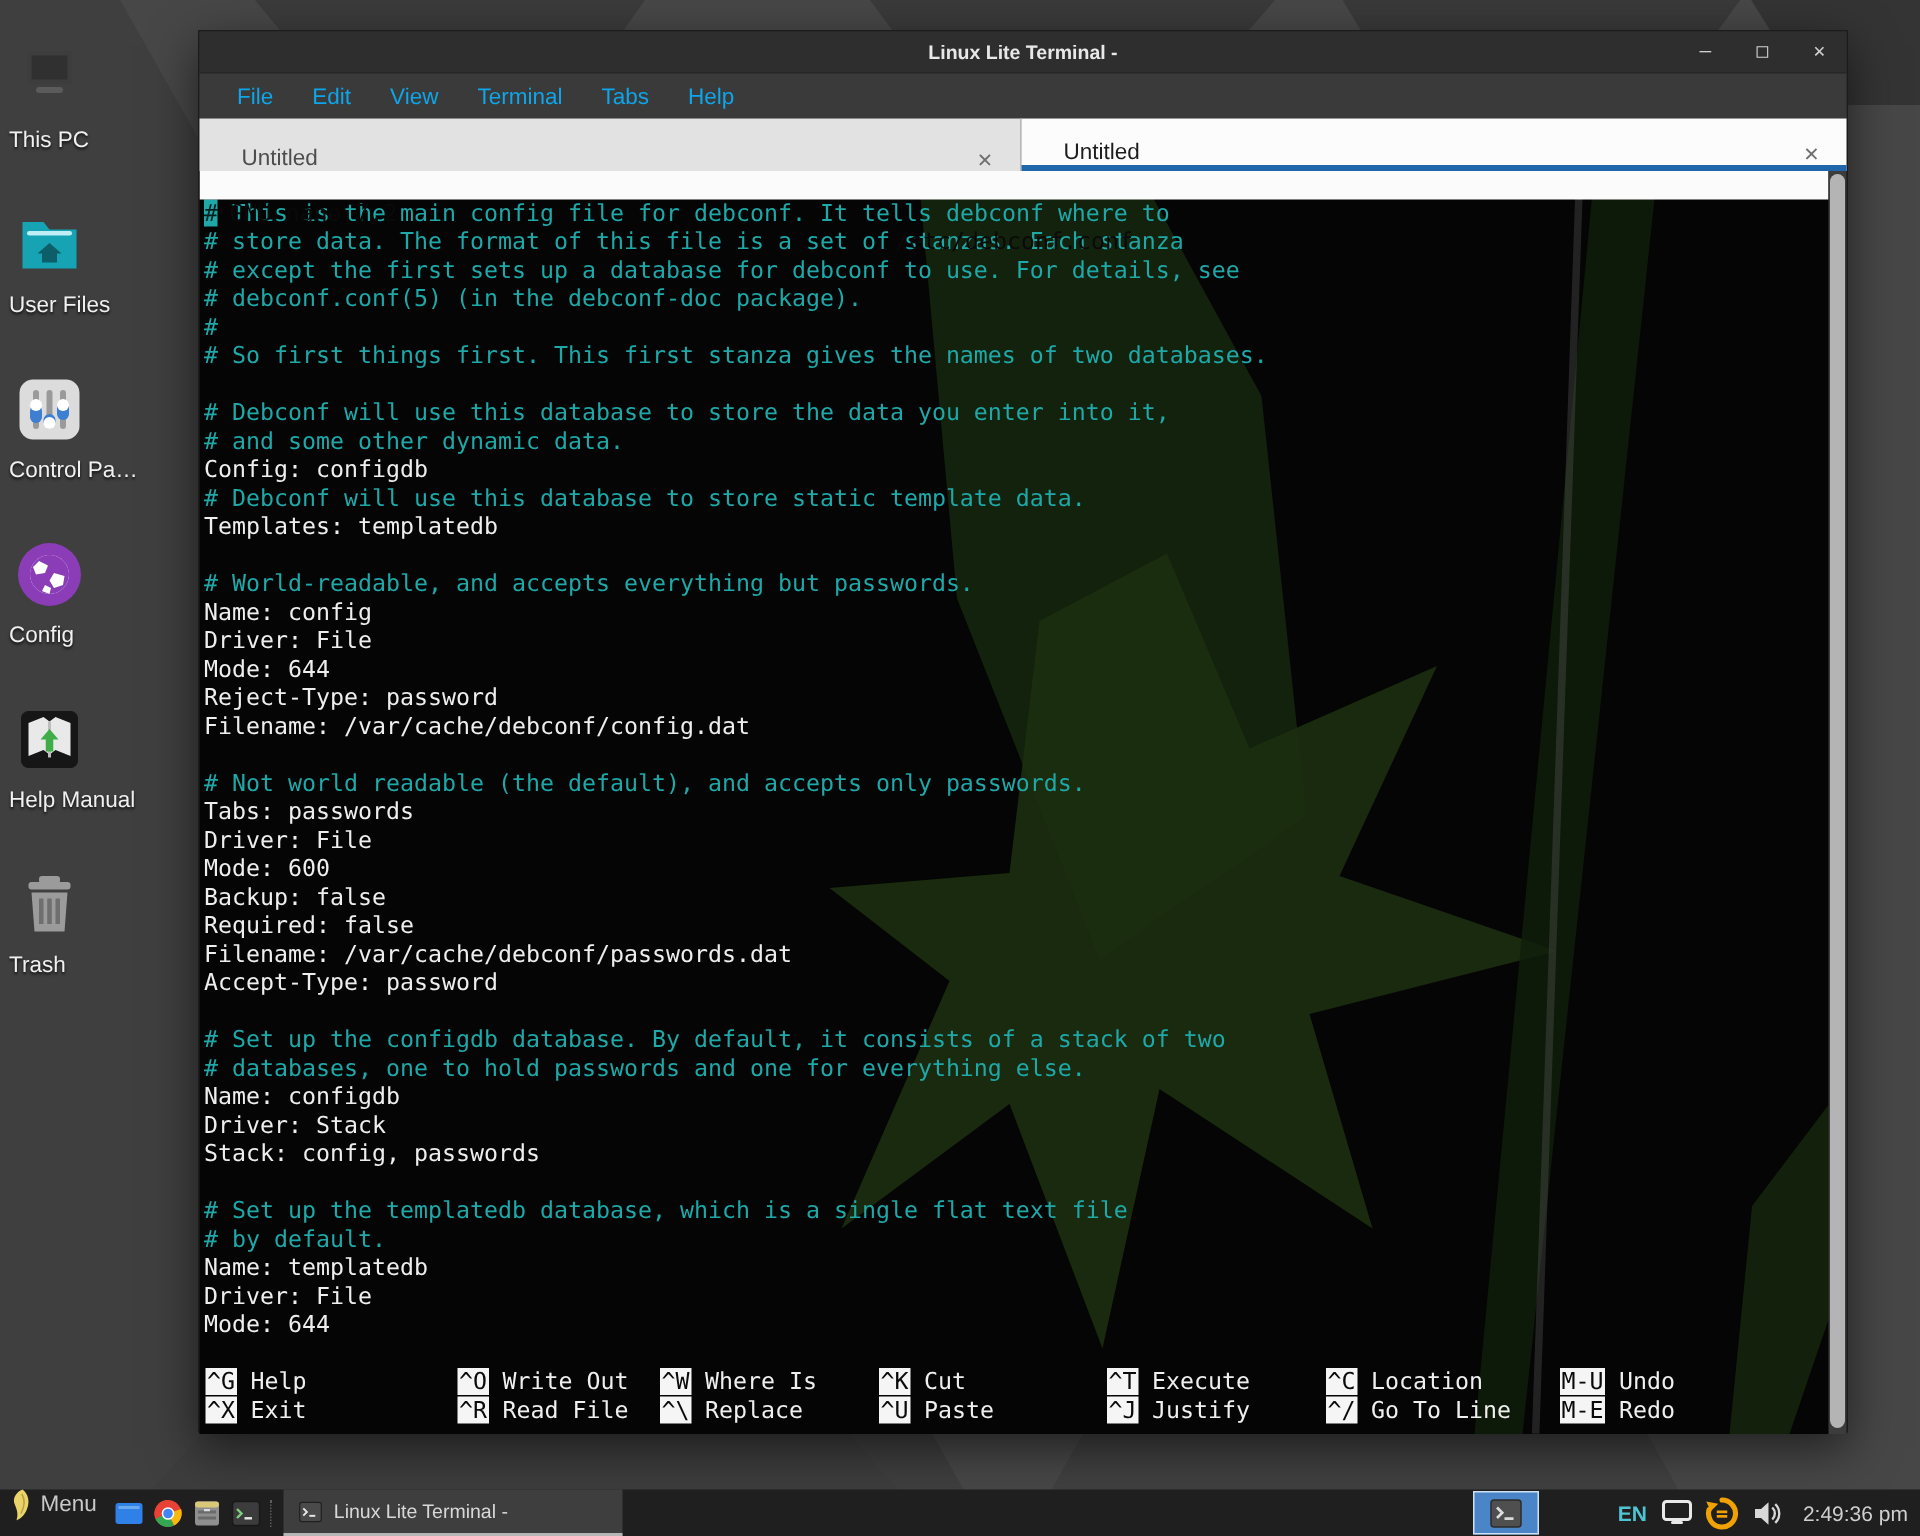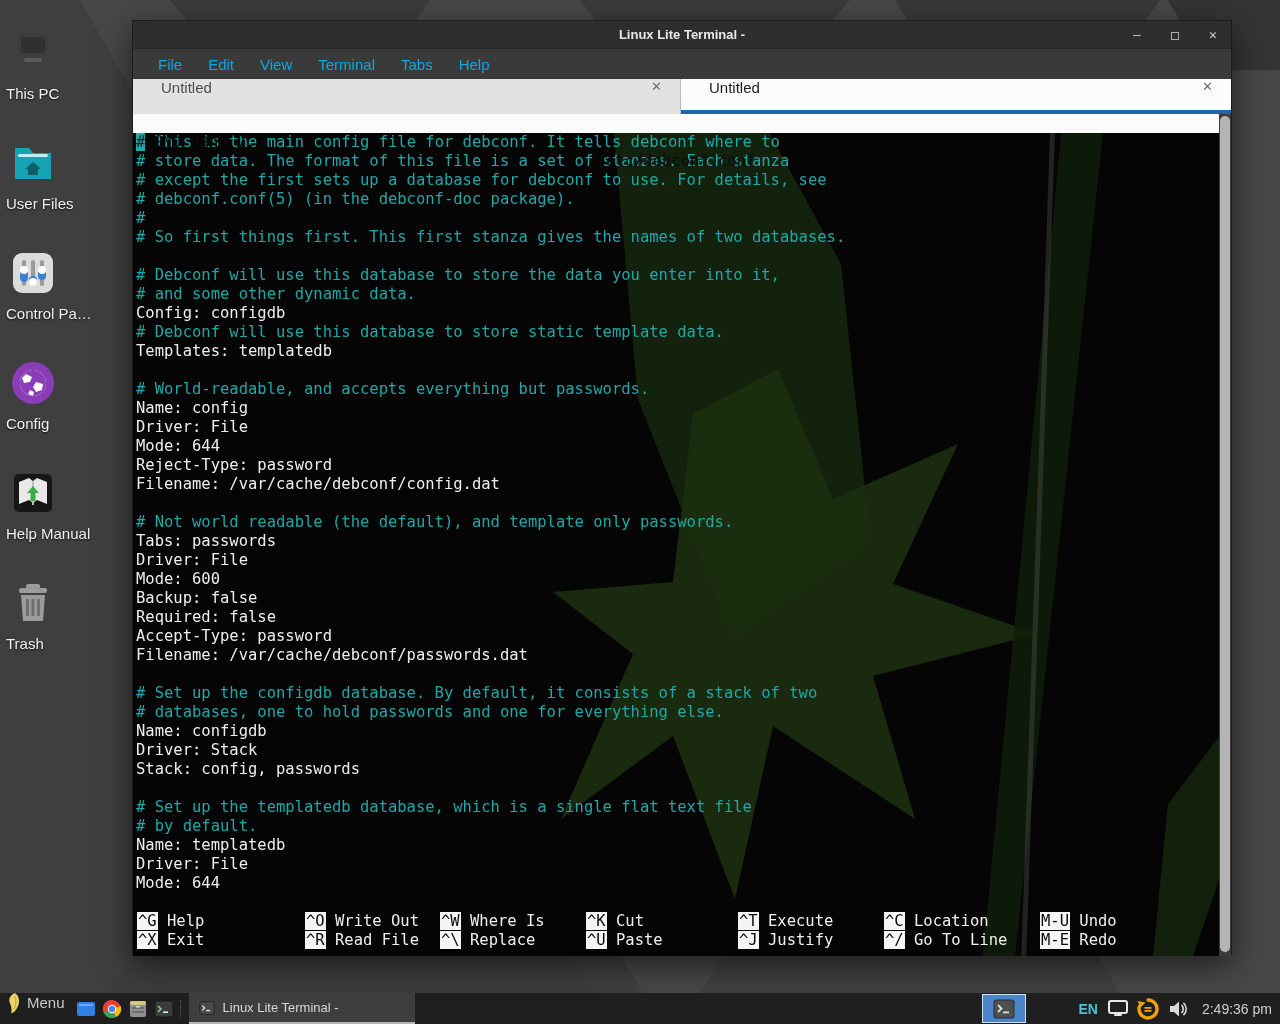--- a/index.html
+++ b/index.html
@@ -28,21 +28,21 @@
             box-shadow:0 10px 30px rgba(0,0,0,.55); border:1px solid #1c1c1c; background:#2f2f2f; }
   .titlebar { height:27px; background:#2e2e2e; display:flex; align-items:center; position:relative; }
   .title-text { position:absolute; left:0; right:0; text-align:center; font-size:13px; font-weight:bold; color:#e8e8e8; }
   .win-btns { position:absolute; right:10px; top:0; height:27px; display:flex; align-items:center; gap:22px; }
   .win-btn { color:#cfcfcf; font-size:13px; width:16px; text-align:center; cursor:pointer; font-family:"DejaVu Sans Mono",monospace; }
 
   .menubar { height:31px; background:#3a3a3a; display:flex; align-items:center; padding-left:14px; gap:4px; border-top:1px solid #262626; }
   .menu-item { color:#0ea5e9; font-size:15px; padding:4px 11px; cursor:pointer; }
 
   .tabbar { height:35px; display:flex; background:#2f2f2f; }
-  .tab { display:flex; align-items:flex-start; font-size:15px; position:relative; cursor:pointer; }
+  .tab { display:flex; align-items:flex-end; font-size:15px; position:relative; cursor:pointer; }
   .tab.inactive { width:548px; background:#e2e2e2; color:#4d4d4d; border-right:1px solid #b9b9b9; }
   .tab.active { flex:1; background:#fcfcfc; color:#1d1d1d; border-bottom:4px solid #1f66ad; }
   .tab .tab-label { padding-left:28px; }
   .tab .tab-close { position:absolute; right:18px; color:#6e6e6e; font-size:13px; cursor:pointer; }
 
   
   .terminal { position:relative; height:842px; background:#050505; display:flex; }
   .term-inner { position:relative; width:1088px; height:100%; overflow:hidden; }
   .watermark { position:absolute; left:0; top:0; z-index:0; }
   .term-scroll { width:12px; background:#3c3c3c; position:relative; }
@@ -221,28 +221,28 @@
             <div class="tl cyan"># Debconf will use this database to store static template data.</div>
             <div class="tl plain">Templates: templatedb</div>
             <div class="tl plain"> </div>
             <div class="tl cyan"># World-readable, and accepts everything but passwords.</div>
             <div class="tl plain">Name: config</div>
             <div class="tl plain">Driver: File</div>
             <div class="tl plain">Mode: 644</div>
             <div class="tl plain">Reject-Type: password</div>
             <div class="tl plain">Filename: /var/cache/debconf/config.dat</div>
             <div class="tl plain"> </div>
-            <div class="tl cyan"># Not world readable (the default), and template only passwords.</div>
+            <div class="tl cyan"># Not world readable (the default), and accepts only passwords.</div>
             <div class="tl plain">Tabs: passwords</div>
             <div class="tl plain">Driver: File</div>
             <div class="tl plain">Mode: 600</div>
             <div class="tl plain">Backup: false</div>
             <div class="tl plain">Required: false</div>
+            <div class="tl plain">Filename: /var/cache/debconf/passwords.dat</div>
             <div class="tl plain">Accept-Type: password</div>
-            <div class="tl plain">Filename: /var/cache/debconf/passwords.dat</div>
             <div class="tl plain"> </div>
             <div class="tl cyan"># Set up the configdb database. By default, it consists of a stack of two</div>
             <div class="tl cyan"># databases, one to hold passwords and one for everything else.</div>
             <div class="tl plain">Name: configdb</div>
             <div class="tl plain">Driver: Stack</div>
             <div class="tl plain">Stack: config, passwords</div>
             <div class="tl plain"> </div>
             <div class="tl cyan"># Set up the templatedb database, which is a single flat text file</div>
             <div class="tl cyan"># by default.</div>
             <div class="tl plain">Name: templatedb</div>

